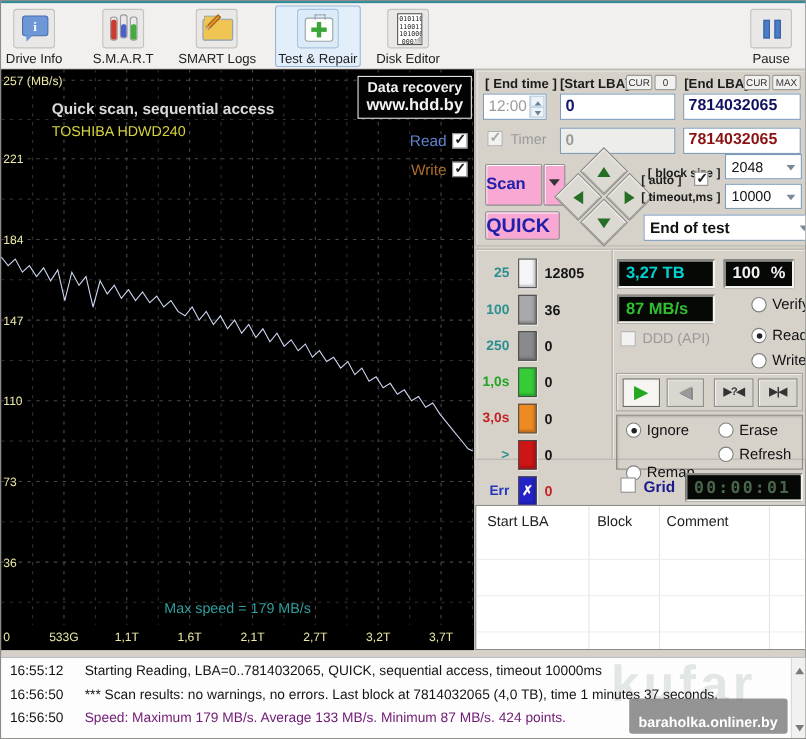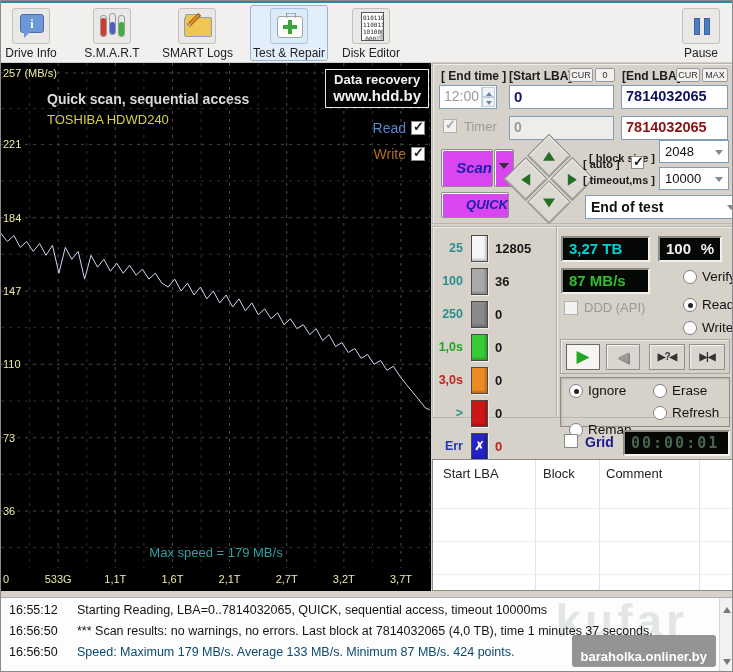--- a/index.html
+++ b/index.html
@@ -71,21 +71,21 @@
   .blabel.sm { font-size:11px; }
   .minibtn { position:absolute; height:14px; background:#f2f1ef; border:1px solid #9a9a98; border-radius:2px; font-size:9px; color:#333; text-align:center; line-height:12px; }
   .field { position:absolute; background:#fff; border:1px solid #7f9db9; padding:2px 4px; font-weight:bold; }
   .field.dis { background:#ededea; color:#9a9a9a; }
   .spin { position:absolute; background:#fff; border:1px solid #7f9db9; color:#9a9a9a; font-size:14px; padding:2px 4px; }
   .spin .arrows { position:absolute; right:1px; top:1px; bottom:1px; width:14px; border-left:1px solid #c8d4e0; display:flex; flex-direction:column; }
   .spin .arrows div { flex:1; background:#eef3f8; position:relative; border:1px solid #bcd; }
   .spin .arrows div:after { content:""; position:absolute; left:3px; border:3px solid transparent; }
   .spin .arrows .up:after { top:1px; border-bottom:4px solid #68839e; }
   .spin .arrows .dn:after { top:3px; border-top:4px solid #68839e; }
-  .pushbtn { position:absolute; background:#d946ef; border:1px solid #8f8f8d; border-radius:2px; box-shadow:inset 1px 1px 0 #fff; text-align:right; color:#2020a8; font-weight:bold;font-style:italic; }
+  .pushbtn { position:absolute; background:#f9a8d4; border:1px solid #8f8f8d; border-radius:2px; box-shadow:inset 1px 1px 0 #fff; text-align:left; color:#2020a8; font-weight:bold; }
   .dd { position:absolute; background:#fff; border:1px solid #7f9db9; font-size:13px; color:#111; padding:3px 18px 3px 5px; white-space:nowrap; }
   .dd:after { content:""; position:absolute; right:5px; top:50%; margin-top:-2px; border:4px solid transparent; border-top:5px solid #7a8a9a; }
   .dd.bold { font-weight:bold; font-size:14px; }
 
   
   #diamond { position:absolute; left:84px; top:83px; width:64px; height:64px; transform:rotate(45deg); }
   .dcell { position:absolute; width:31px; height:31px; background:#dcd9d2; border:1px solid #8a8a88; box-shadow:inset 1px 1px 0 #f4f2ee, inset -1px -1px 0 #a9a6a0; }
   .dcell .tri { position:absolute; left:50%; top:50%; width:0; height:0; transform:translate(-50%,-50%) rotate(-45deg); }
   .d1 { left:0; top:0; } .d2 { left:33px; top:0; } .d3 { left:0; top:33px; } .d4 { left:33px; top:33px; }
   .tri-up { border-left:6px solid transparent; border-right:6px solid transparent; border-bottom:9px solid #256e25; }
@@ -287,21 +287,21 @@
 
       <span class="cb gray on" style="position:absolute;left:10px;top:55px;"></span>
       <div class="blabel" style="left:31px;top:55px;color:#9a9a9a;font-weight:normal;font-size:13px;">Timer</div>
       <div class="field dis" style="left:76px;top:52px;width:105px;height:24px;font-size:14px;">0</div>
       <div class="field" style="left:188px;top:52px;width:107px;height:24px;color:#8b1212;font-size:14.5px;">7814032065</div>
 
       <div class="pushbtn" style="left:8px;top:85px;width:52px;height:38px;line-height:36px;font-size:15px;">Scan</div>
       <div class="pushbtn" style="left:61px;top:85px;width:20px;height:38px;">
         <span style="display:block;margin-top:13px;width:0;height:0;border:5px solid transparent;border-top:6px solid #333;margin-left:4px;"></span>
       </div>
-      <div class="pushbtn" style="left:8px;top:128px;width:68px;height:26px;line-height:24px;font-size:13px;">QUICK</div>
+      <div class="pushbtn" style="left:8px;top:128px;width:68px;height:26px;line-height:24px;font-size:18px;">QUICK</div>
 
       <div id="diamond">
         <div class="dcell d1">
             <div class="tri tri-up"></div>
           </div>
         <div class="dcell d2">
             <div class="tri tri-right"></div>
           </div>
         <div class="dcell d3">
             <div class="tri tri-left"></div>
@@ -435,21 +435,21 @@
     <div class="logrow" style="top:2px;">
       <span class="lt">16:55:12</span>
       <span class="lm" style="color: rgb(20, 20, 20);">Starting Reading, LBA=0..7814032065, QUICK, sequential access, timeout 10000ms</span>
     </div>
     <div class="logrow" style="top:23px;">
       <span class="lt">16:56:50</span>
       <span class="lm" style="color: rgb(20, 20, 20);">*** Scan results: no warnings, no errors. Last block at 7814032065 (4,0 TB), time 1 minutes 37 seconds.</span>
     </div>
     <div class="logrow" style="top:44px;">
       <span class="lt">16:56:50</span>
-      <span class="lm" style="color: #0c4a6e; text-align: center;">Speed: Maximum 179 MB/s. Average 133 MB/s. Minimum 87 MB/s. 424 points.</span>
+      <span class="lm" style="color: #701a75; text-align: center;">Speed: Maximum 179 MB/s. Average 133 MB/s. Minimum 87 MB/s. 424 points.</span>
     </div>
     <div id="wm-badge">baraholka.onliner.by</div>
     <div id="sbar">
       <div class="sarr up"></div>
       <div class="sarr dn"></div>
     </div>
   </div>
 </div>
 
 </body></html>

